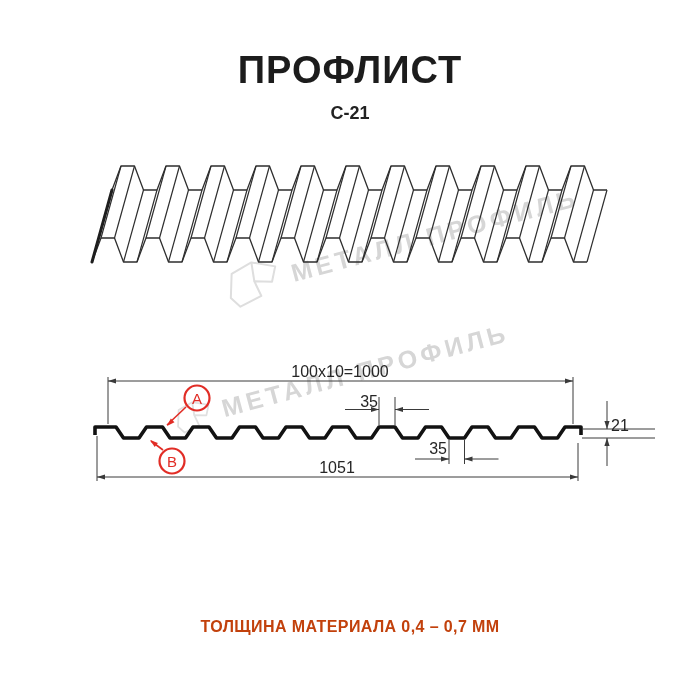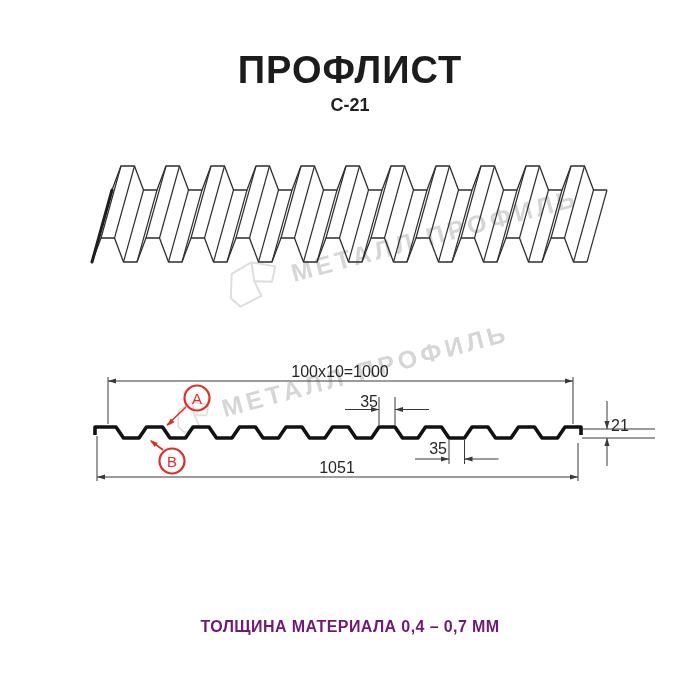--- a/index.html
+++ b/index.html
@@ -2,32 +2,32 @@
 <html style="--accent: #e12d26; --wm: #d6d6d6; --ink: #1c1c1c;"><head>
 <meta charset="utf-8">
 <style>
   :root{ --accent:#e12d26; --wm:#d6d6d6; --ink:#1c1c1c; }
   html,body{margin:0;padding:0;background:#fff;}
   #stage{position:relative;width:700px;height:700px;background:#fff;overflow:hidden;
          font-family:"Liberation Sans", sans-serif;border-radius:13px;}
   .abs{position:absolute;}
   #title{top:50px;left:0;width:700px;text-align:center;
          font-size:38px;line-height:40px;font-weight:bold;letter-spacing:1px;color:var(--ink);}
-  #subtitle{top:95px;left:0;width:700px;text-align:center;
+  #subtitle{top:103px;left:0;width:700px;text-align:center;
          font-size:18px;line-height:20px;font-weight:bold;color:#222;}
   .wm{position:absolute;display:flex;align-items:center;gap:8px;
       transform-origin:0 50%;transform:rotate(-15deg);z-index:1;pointer-events:none;}
   .wm-text{font-weight:bold;font-size:25px;letter-spacing:4px;white-space:nowrap;color:var(--wm);}
   .wm svg{flex:0 0 auto;}
   #sheet3d,#section{z-index:2;}
   .dim-t{font-family:"Liberation Sans",sans-serif;font-size:16px;fill:#262626;}
   .red-t{font-family:"Liberation Sans",sans-serif;font-size:15px;fill:var(--accent);}
   .red-c{fill:none;stroke:var(--accent);stroke-width:2.2px;}
   #footer{top:618px;left:0;width:700px;text-align:center;font-weight:bold;
-          font-size:16px;letter-spacing:0.4px;color:#701a75;}
+          font-size:16px;letter-spacing:0.4px;color:#c2410c;}
 </style>
 </head>
 <body>
 
 <div id="stage">
 
   <div id="title" class="abs">ПРОФЛИСТ</div>
   <div id="subtitle" class="abs">С-21</div>
 
   <div class="wm" style="left:222px;top:268px;">

